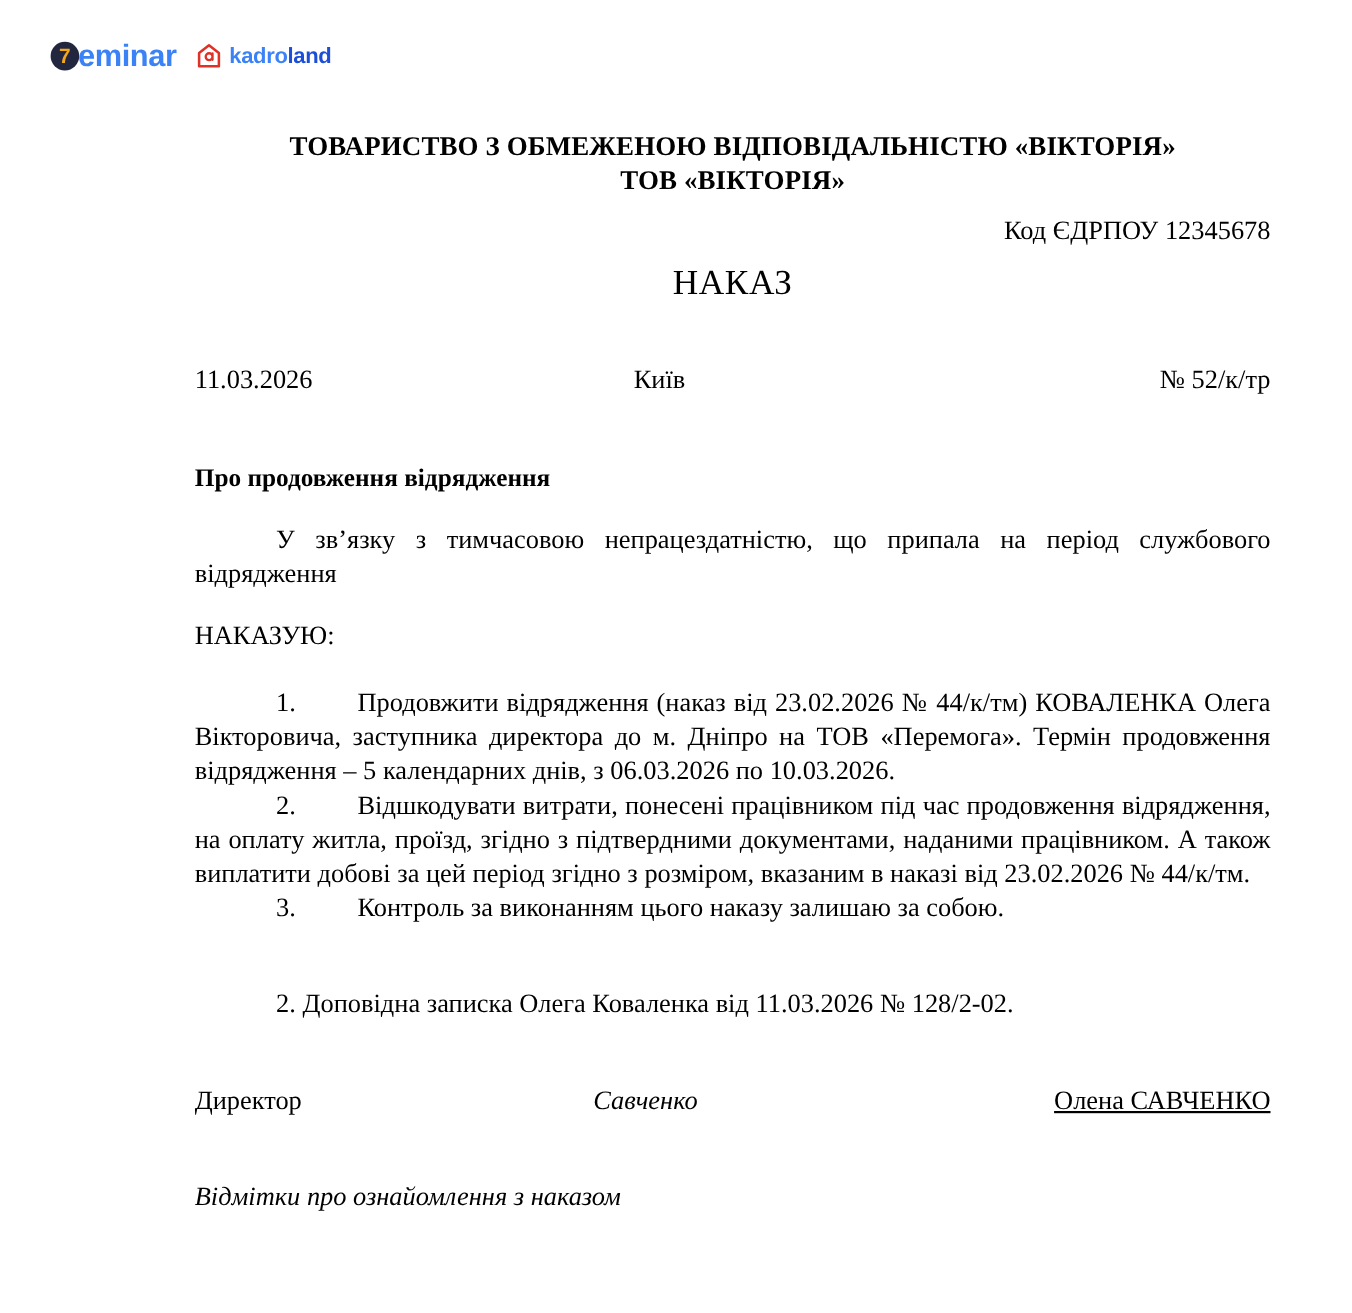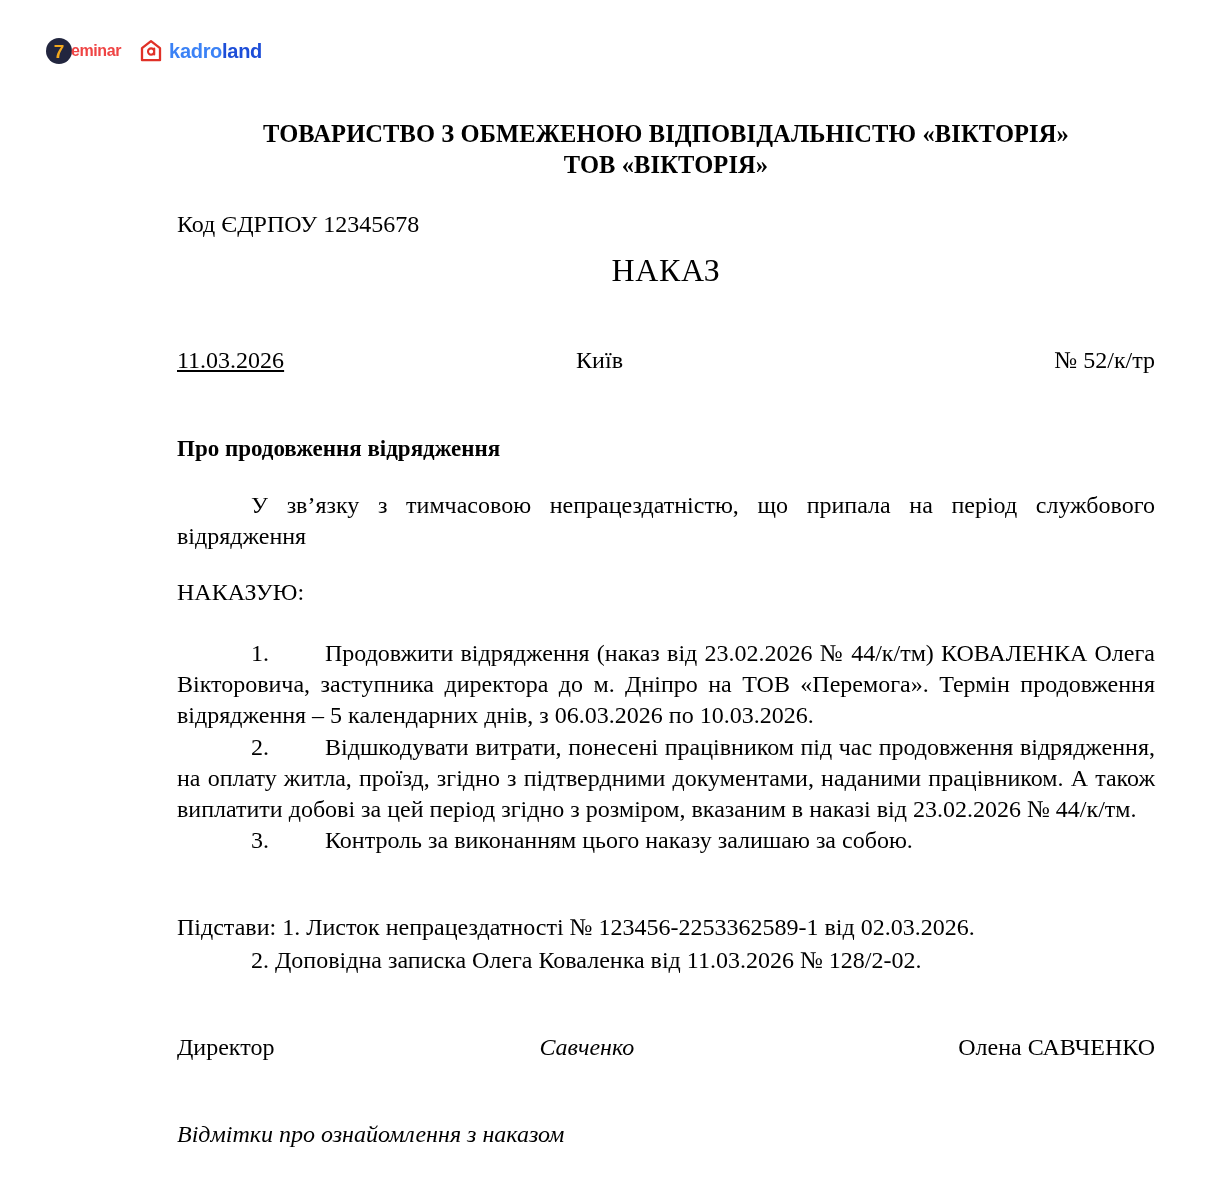--- a/index.html
+++ b/index.html
@@ -42,23 +42,23 @@
     background: #22263f;
     color: #f2a81d;
     font-weight: 700;
     font-size: 19px;
     display: flex;
     align-items: center;
     justify-content: center;
     font-family: "Liberation Sans", "DejaVu Sans", sans-serif;
   }
   .logo-seminar .word {
-    font-size: 16px;
-    font-weight: 700;
-    color: #ef4444;
+    font-size: 28px;
+    font-weight: 700;
+    color: #3b82f6;
     letter-spacing: -0.4px;
     margin-left: -2px;
   }
   .logo-kadroland .mark {
     width: 24px;
     height: 24px;
     position: relative;
     margin-right: 5px;
   }
   .logo-kadroland .mark svg { display: block; }
@@ -81,39 +81,40 @@
 
   .org-title {
     text-align: center;
     font-weight: 700;
     font-size: 24.5px;
     line-height: 1.28;
     margin-top: 118px;
     letter-spacing: 0.1px;
   }
   .org-code {
-    font-size: 24px;
-    margin-top: 30px;
+    text-align: right;
+    font-size: 24px;
+    margin-top: 16px;
   }
   .doc-kind {
     text-align: center;
     font-weight: 400;
     font-size: 32px;
     margin-top: 14px;
     letter-spacing: 0.6px;
   }
 
   .meta-row {
     display: flex;
     justify-content: space-between;
     align-items: baseline;
     margin-top: 58px;
     font-size: 24px;
   }
-  .meta-row .meta-date  { flex: 0 0 auto; text-decoration: underline; }
+  .meta-row .meta-date  { flex: 0 0 auto; }
   .meta-row .meta-city  { flex: 0 0 auto; margin-left: 20px; margin-right: auto; padding-left: 272px; }
   .meta-row .meta-num   { flex: 0 0 auto; }
 
   .subject {
     font-weight: 700;
     font-size: 23px;
     margin-top: 62px;
   }
 
   .preamble {
@@ -159,21 +160,21 @@
     align-items: baseline;
     margin-top: 58px;
     font-size: 24px;
   }
   .sign-role { flex: 0 0 auto; }
   .sign-scribble {
     flex: 0 0 auto;
     font-style: italic;
     margin-left: 265px;
   }
-  .sign-name { margin-left: auto; }
+  .sign-name { margin-left: auto; text-decoration: underline; }
 
   .ack-note {
     margin-top: 60px;
     font-size: 24px;
     font-style: italic;
   }
 </style>
 </head>
 <body>
 
@@ -225,21 +226,20 @@
 
     <p class="clause"><span class="num">1.</span><span>Продовжити відрядження (наказ від 23.02.2026 № 44/к/тм) КОВАЛЕНКА Олега Вікторовича, заступника директора до м. Дніпро на ТОВ «Перемога». Термін продовження відрядження – 5 календарних днів, з 06.03.2026 по 10.03.2026.</span></p>
 
     <p class="clause"><span class="num">2.</span><span>Відшкодувати витрати, понесені працівником під час продовження відрядження, на оплату житла, проїзд, згідно з підтвердними документами, наданими працівником. А також виплатити добові за цей період згідно з розміром, вказаним в наказі від 23.02.2026 № 44/к/тм.</span></p>
 
     <p class="clause last"><span class="num">3.</span><span>Контроль за виконанням цього наказу залишаю за собою.</span></p>
 
   </div>
 
   <div class="grounds">
-    <div>Підстави: 1. Листок непрацездатності № 123456-2253362589-1 від 02.03.2026.</div>
     <div class="g-second">2. Доповідна записка Олега Коваленка від 11.03.2026 № 128/2-02.</div>
   </div>
 
   <div class="sign-row">
     <span class="sign-role">Директор</span>
     <span class="sign-scribble">Савченко</span>
     <span class="sign-name">Олена САВЧЕНКО</span>
   </div>
 
   <div class="ack-note">Відмітки про ознайомлення з наказом</div>

